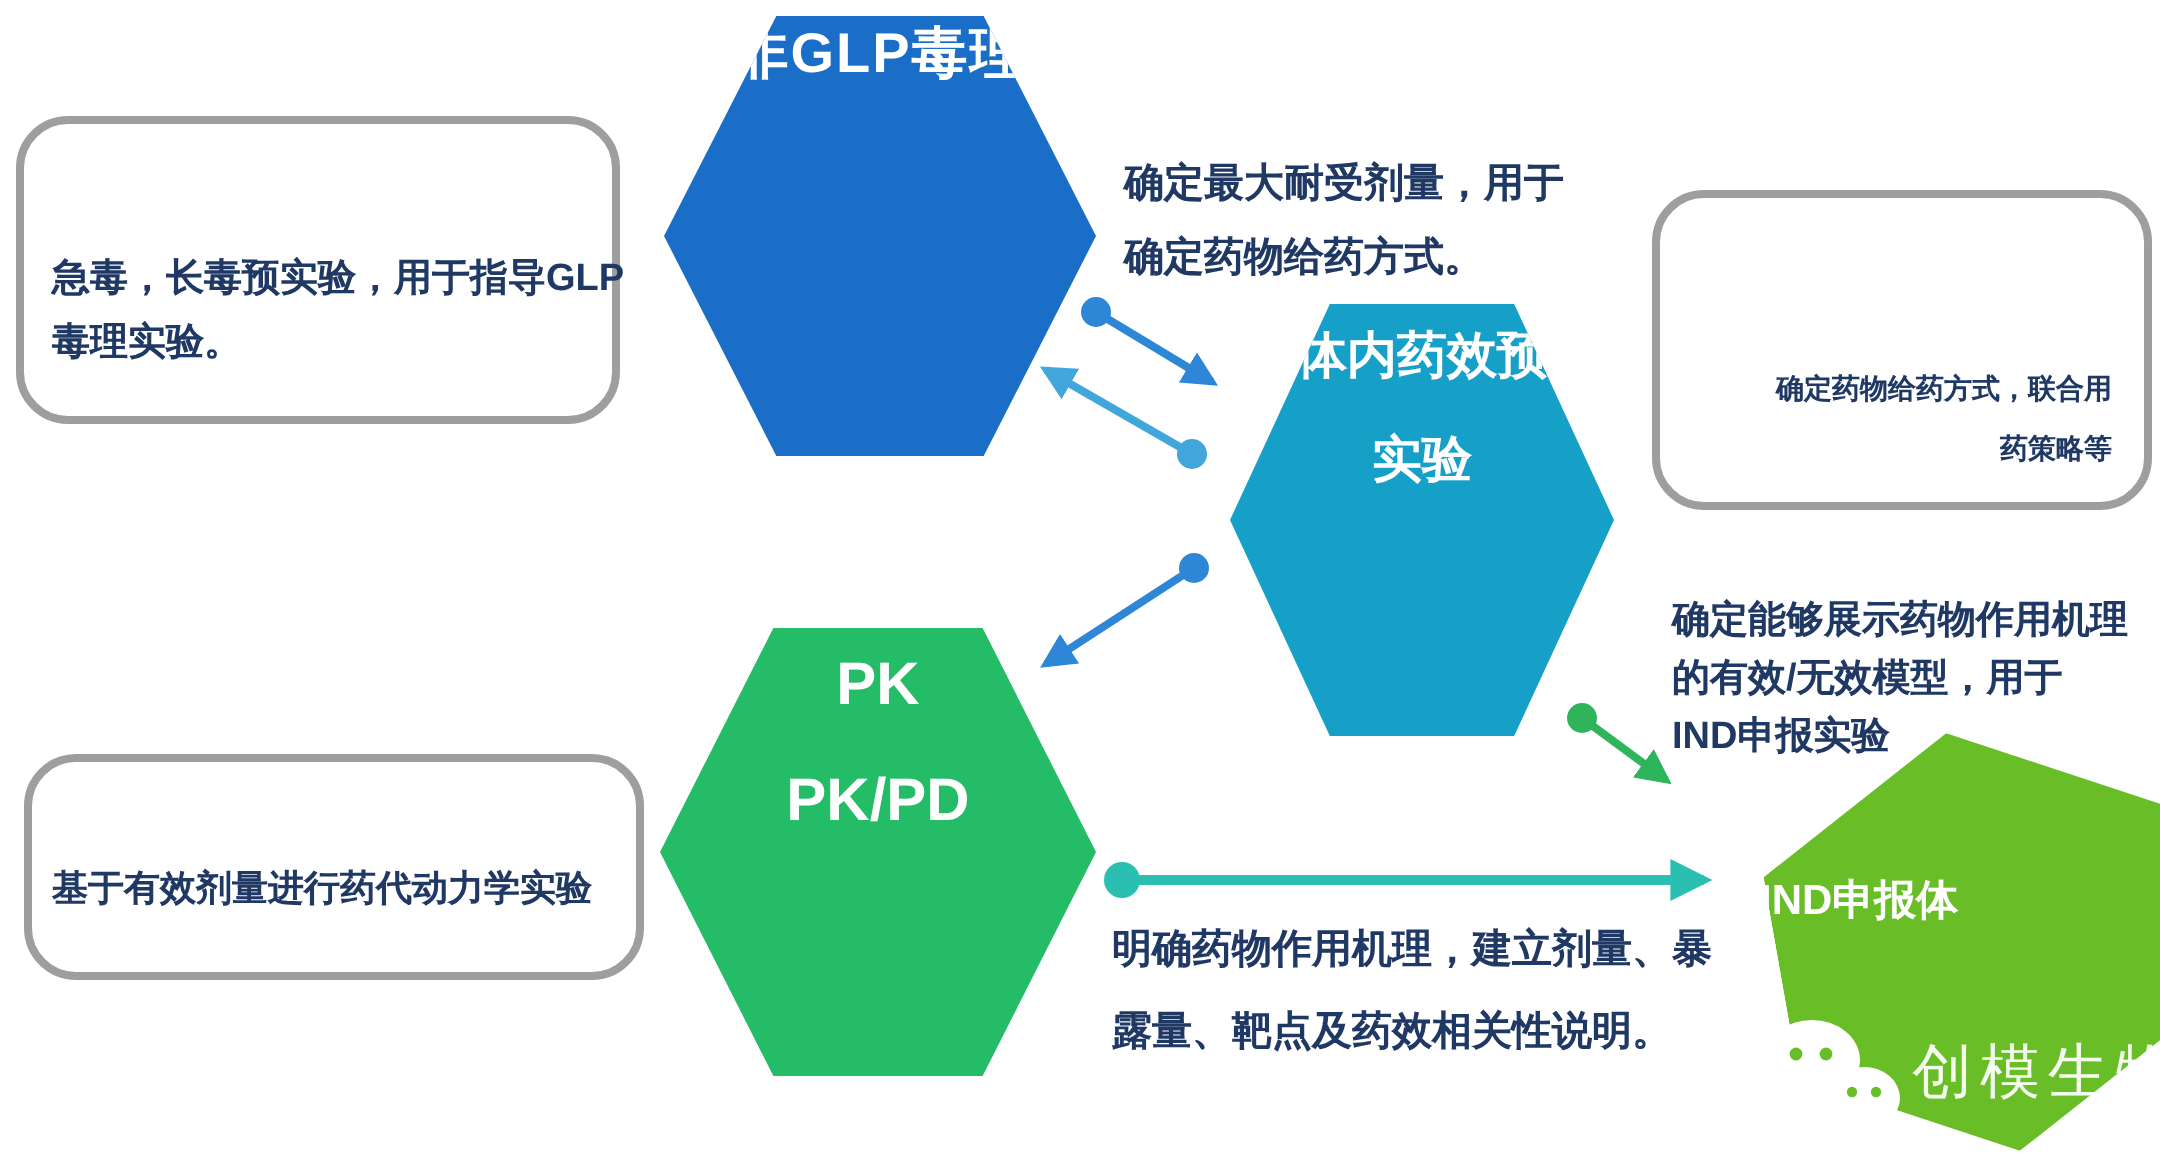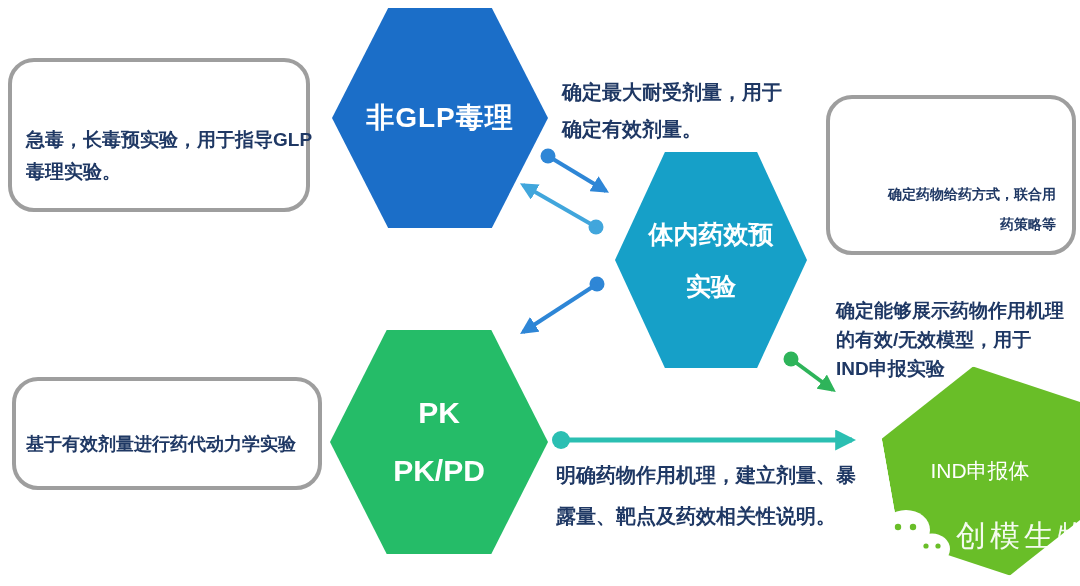--- a/index.html
+++ b/index.html
@@ -12,35 +12,35 @@
     position:absolute;border:4px solid #9e9e9e;border-radius:26px;background:#ffffff;
     box-sizing:border-box;display:flex;flex-direction:column;align-items:flex-start;
     color:#1f3864;font-weight:700;
   }
   .note-box .ln{white-space:nowrap;}
   .box-acute{left:8px;top:58px;width:302px;height:154px;padding:62px 14px 0 14px;font-size:19px;line-height:32px;}
   .box-dosing{left:826px;top:95px;width:250px;height:160px;padding:80px 16px 0 16px;font-size:14px;line-height:30px;align-items:flex-end;}
   .box-pkdose{left:12px;top:377px;width:310px;height:113px;padding:48px 10px 16px 10px;font-size:18px;line-height:30px;}
   
   .hex{
-    position:absolute;display:flex;flex-direction:column;align-items:center;justify-content:center;
+    position:absolute;display:flex;flex-direction:column;align-items:center;justify-content:flex-start;
     color:#ffffff;font-weight:700;text-align:center;
     clip-path:polygon(26% 0%,74% 0%,100% 50%,74% 100%,26% 100%,0% 50%);
   }
   .hex-nonglp{left:332px;top:8px;width:216px;height:220px;background:#1b6ec8;font-size:28px;letter-spacing:1px;}
   .hex-invivo{left:615px;top:152px;width:192px;height:216px;background:#16a0c8;font-size:25px;line-height:52px;}
-  .hex-pk{left:330px;top:314px;width:218px;height:224px;background:#25bc68;font-size:30px;line-height:58px;margin-top:16px;}
+  .hex-pk{left:330px;top:314px;width:218px;height:224px;background:#25bc68;font-size:30px;line-height:58px;}
   .hex-ind-shape{
     position:absolute;left:889px;top:365px;width:205px;height:212px;background:#69be28;
     clip-path:polygon(50% 0%,100% 26%,100% 74%,50% 100%,0% 74%,0% 26%);
     transform:rotate(-10deg);
   }
   .hex-ind-label{
-    position:absolute;left:880px;top:448px;width:200px;color:#ffffff;font-weight:400;
-    font-size:21px;line-height:45px;text-align:center;
+    position:absolute;left:880px;top:428px;width:200px;color:#ffffff;font-weight:700;
+    font-size:21px;line-height:45px;
   }
   
   .edge-label{position:absolute;color:#1f3864;font-weight:700;}
   .edge-label .ln{white-space:nowrap;}
   .lbl-mtd{left:562px;top:74px;font-size:20px;line-height:37px;}
   .lbl-eff{left:382px;top:237px;font-size:19px;line-height:28px;}
   .lbl-model{left:836px;top:296px;font-size:19px;line-height:29px;}
   .lbl-mech{left:556px;top:455px;font-size:20px;line-height:41px;}
   
   .arrow-layer{position:absolute;left:0;top:0;width:1080px;height:586px;pointer-events:none;}
@@ -122,21 +122,21 @@
     <div>PK/PD</div>
   </div>
 
   <div class="hex-ind-shape"></div>
   <div class="hex-ind-label">
     <div>IND申报体</div>
   </div>
 
   <div class="edge-label lbl-mtd">
     <div class="ln">确定最大耐受剂量，用于</div>
-    <div class="ln">确定有效剂量。</div>
+    <div class="ln">确定药物给药方式。</div>
   </div>
 
 
   <div class="edge-label lbl-model">
     <div class="ln">确定能够展示药物作用机理</div>
     <div class="ln">的有效/无效模型，用于</div>
     <div class="ln">IND申报实验</div>
   </div>
 
   <div class="edge-label lbl-mech">

